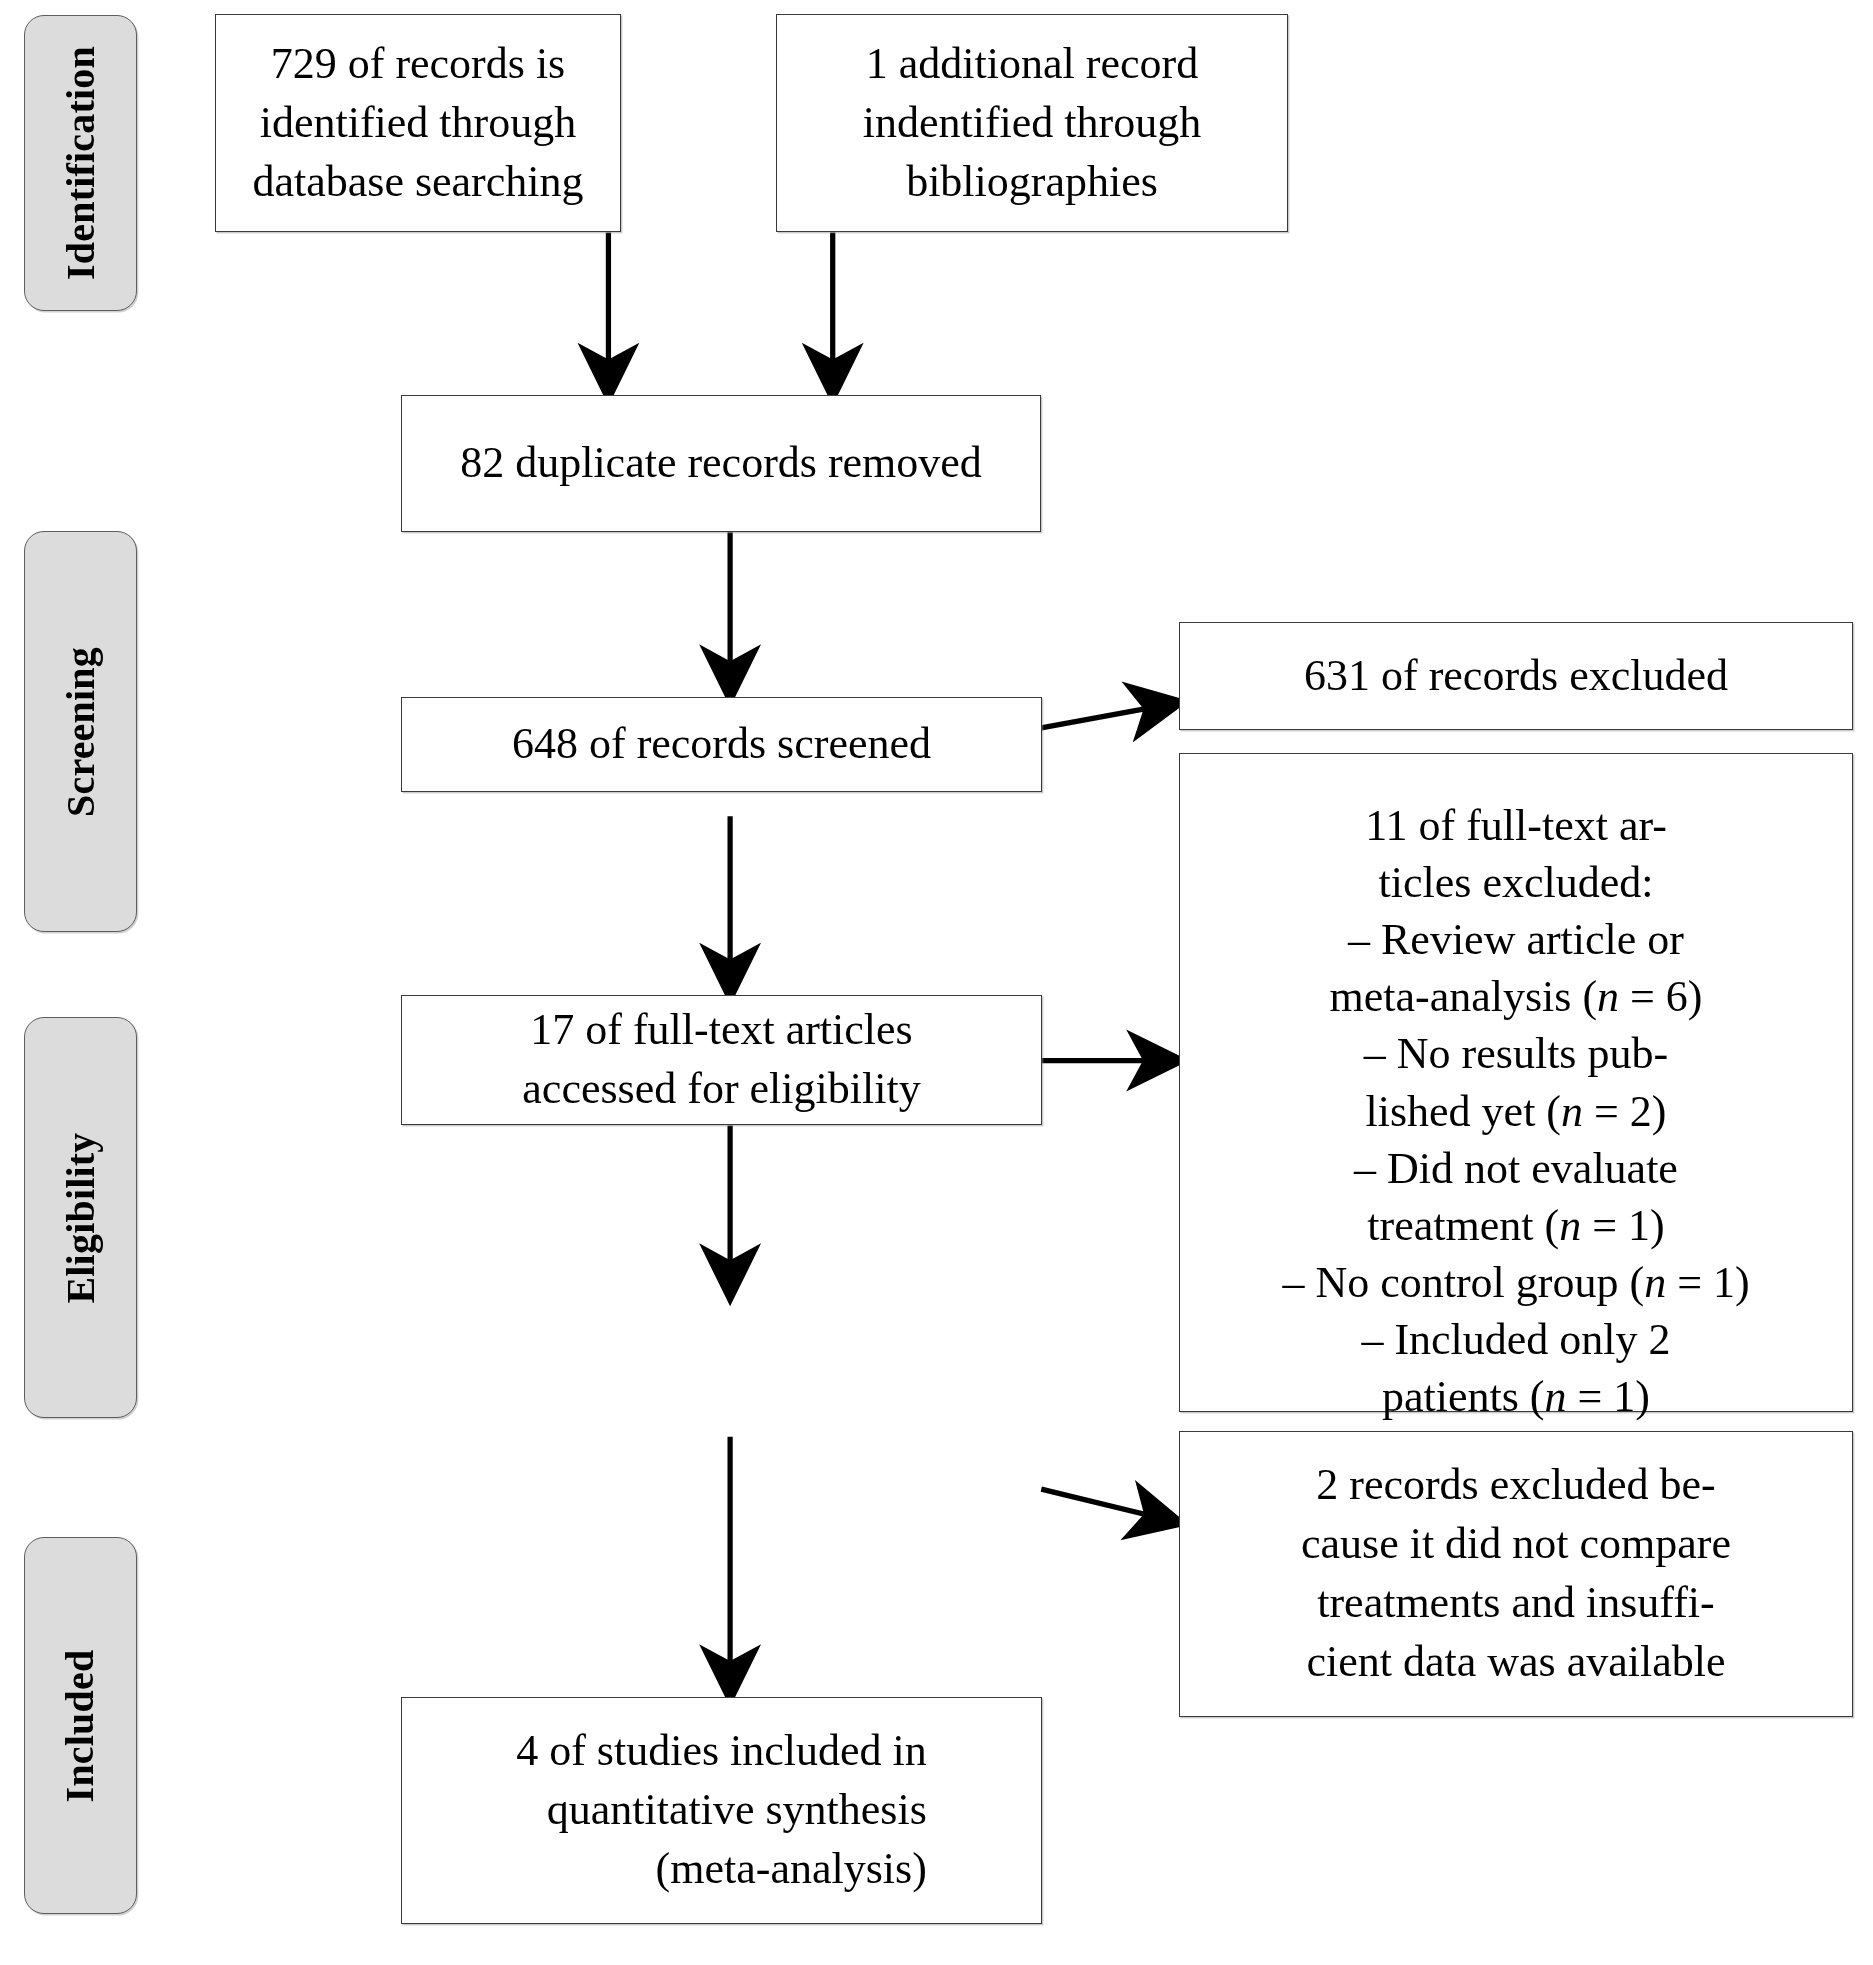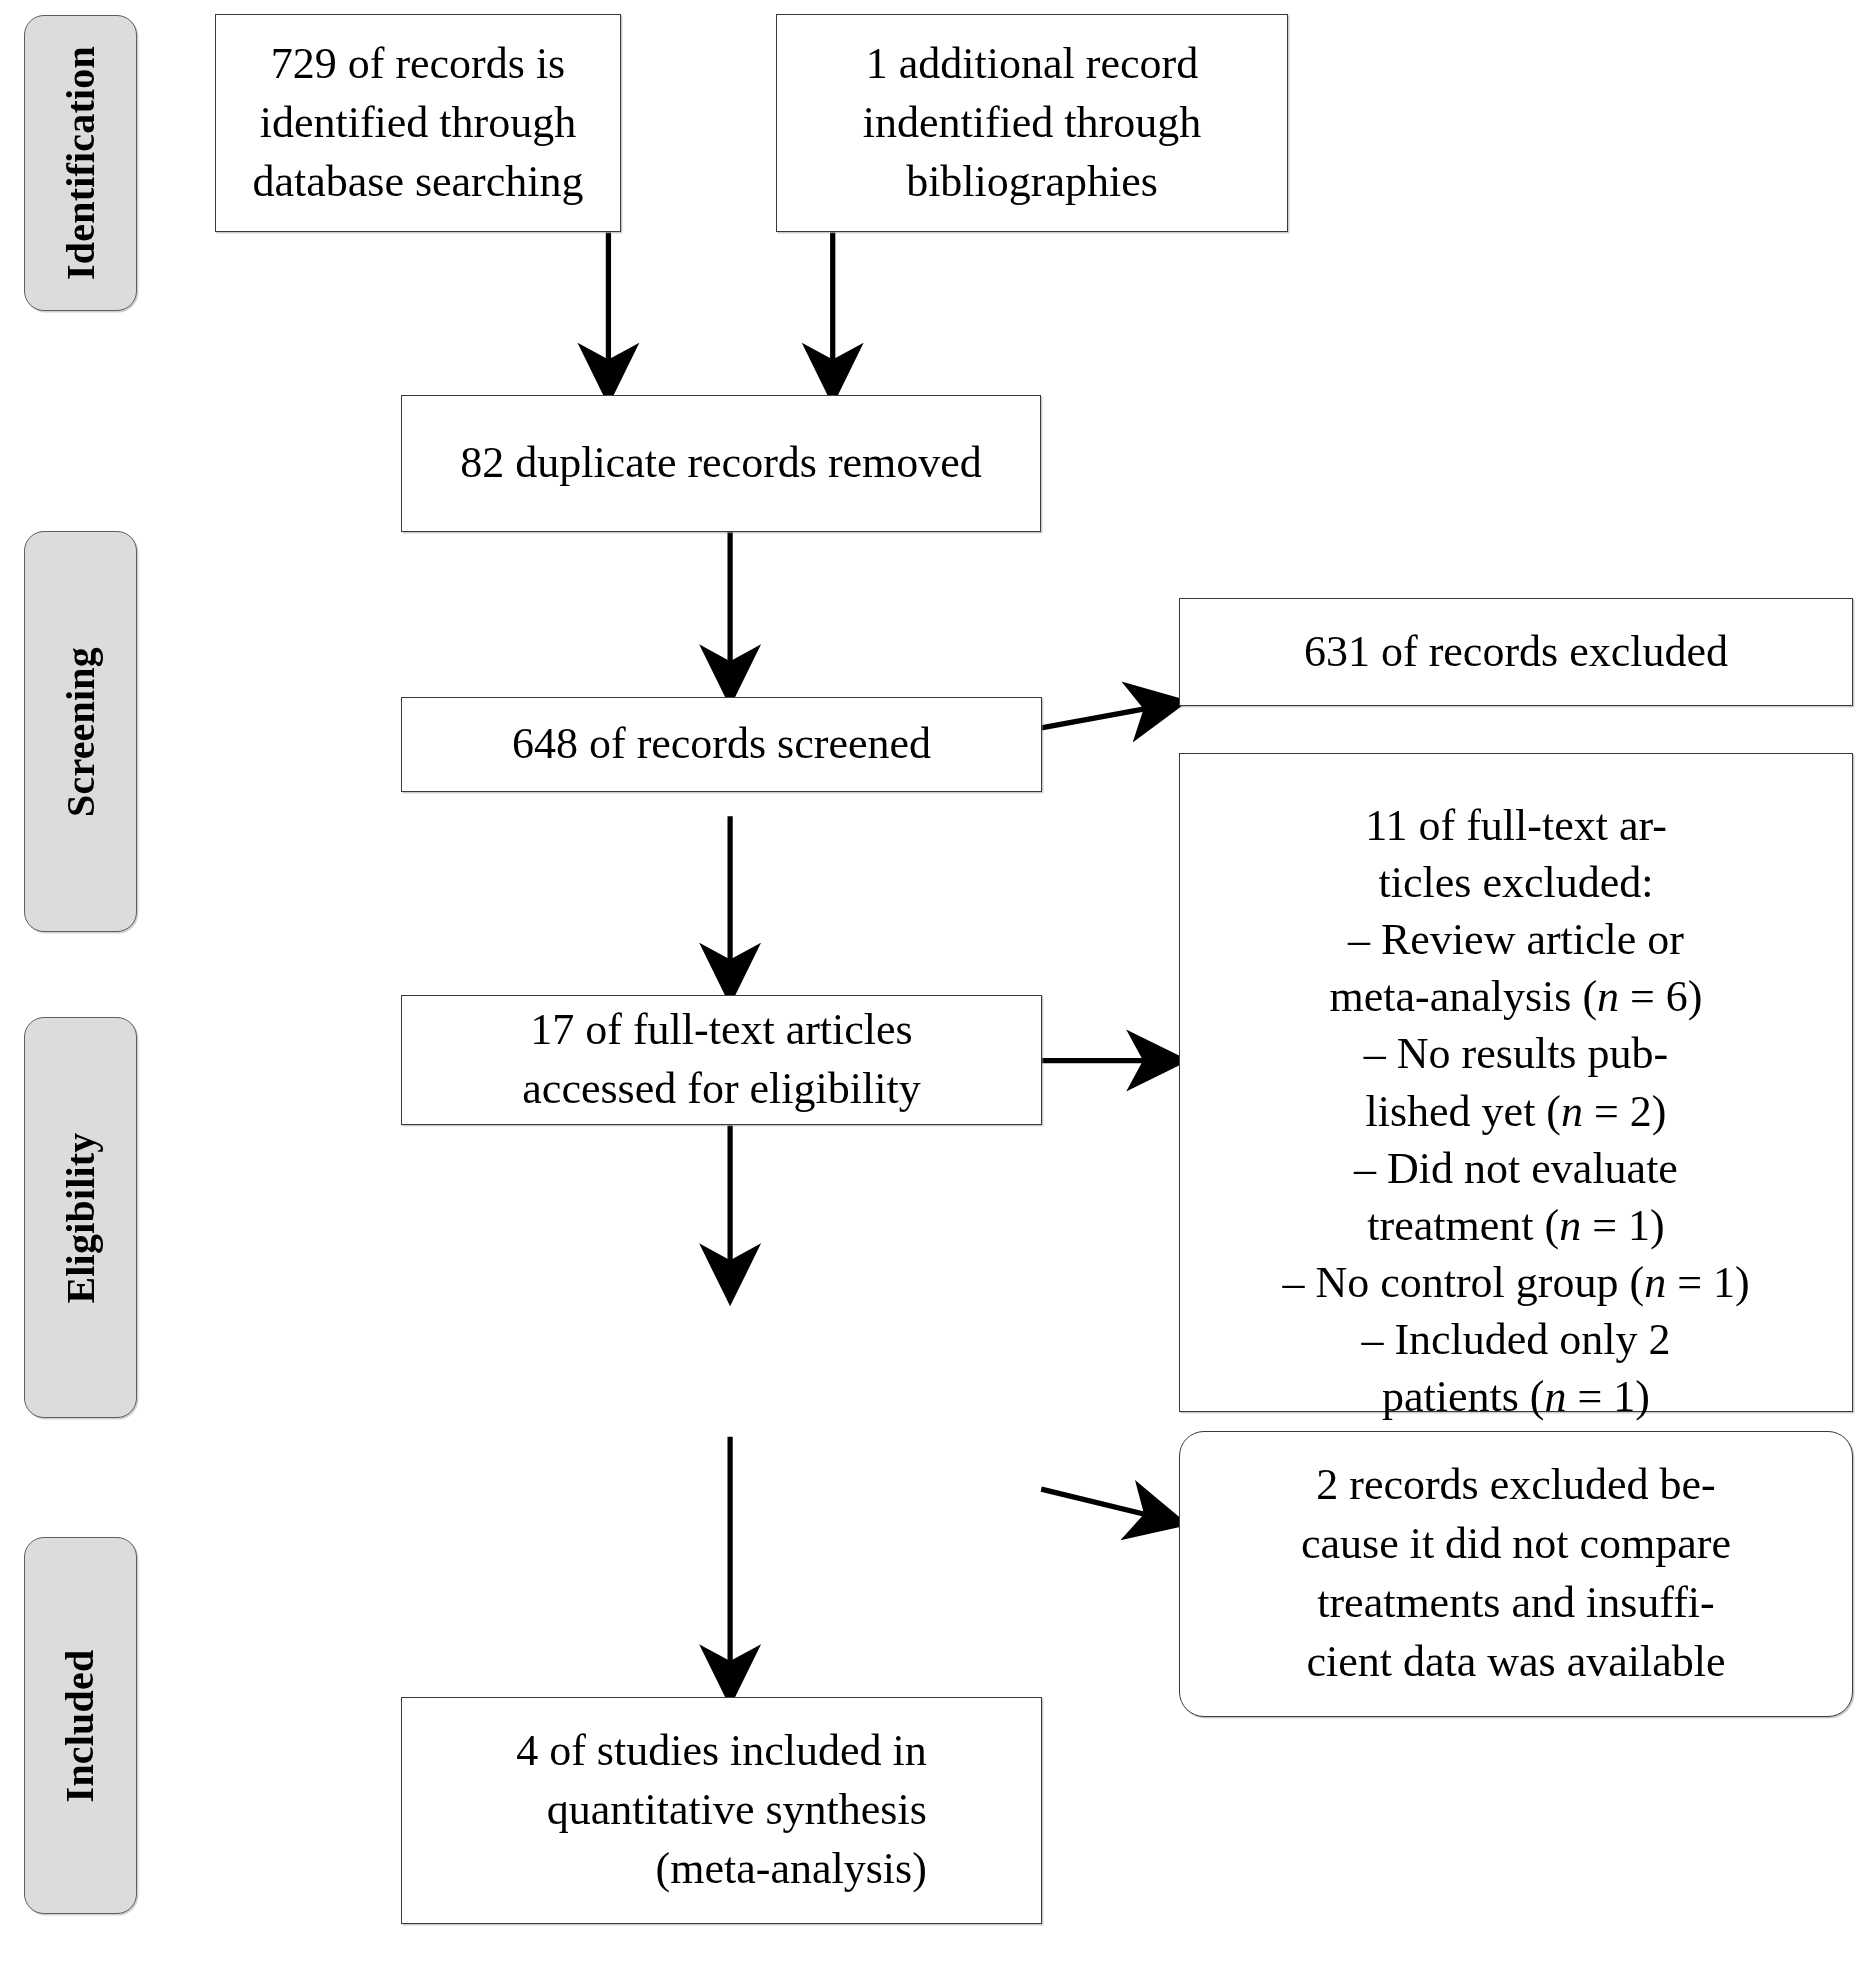--- a/index.html
+++ b/index.html
@@ -104,21 +104,21 @@
   </div>
 
   <div class="node" style="left:401px;top:395px;width:640px;height:137px;text-align:right;">
     <div class="txt">82 duplicate records removed</div>
   </div>
 
   <div class="node" style="left:401px;top:697px;width:641px;height:95px;">
     <div class="txt">648 of records screened</div>
   </div>
 
-  <div class="node" style="left:1179px;top:598px;width:674px;height:108px;">
+  <div class="node" style="left:1179px;top:622px;width:674px;height:108px;">
     <div class="txt">631 of records excluded</div>
   </div>
 
   <div class="node" style="left:401px;top:995px;width:641px;height:130px;">
     <div class="txt">17 of full-text articles
 accessed for eligibility</div>
   </div>
 
   <div class="node tight" style="left:1179px;top:753px;width:674px;height:659px;">
     <div class="txt">
@@ -130,21 +130,21 @@
 lished yet (<i>n</i> = 2)
 – Did not evaluate
 treatment (<i>n</i> = 1)
 – No control group (<i>n</i> = 1)
 – Included only 2
 patients (<i>n</i> = 1)</span>
     </div>
   </div>
 
 
-  <div class="node" style="left:1179px;top:1431px;width:674px;height:286px;border-radius:25px;">
+  <div class="node" style="left:1179px;top:1431px;width:674px;height:286px;">
     <div class="txt">2 records excluded be-
 cause it did not compare
 treatments and insuffi-
 cient data was available</div>
   </div>
 
   <div class="node" style="left:401px;top:1697px;width:641px;height:227px;text-align:right;">
     <div class="txt">4 of studies included in
 quantitative synthesis
 (meta-analysis)</div>

